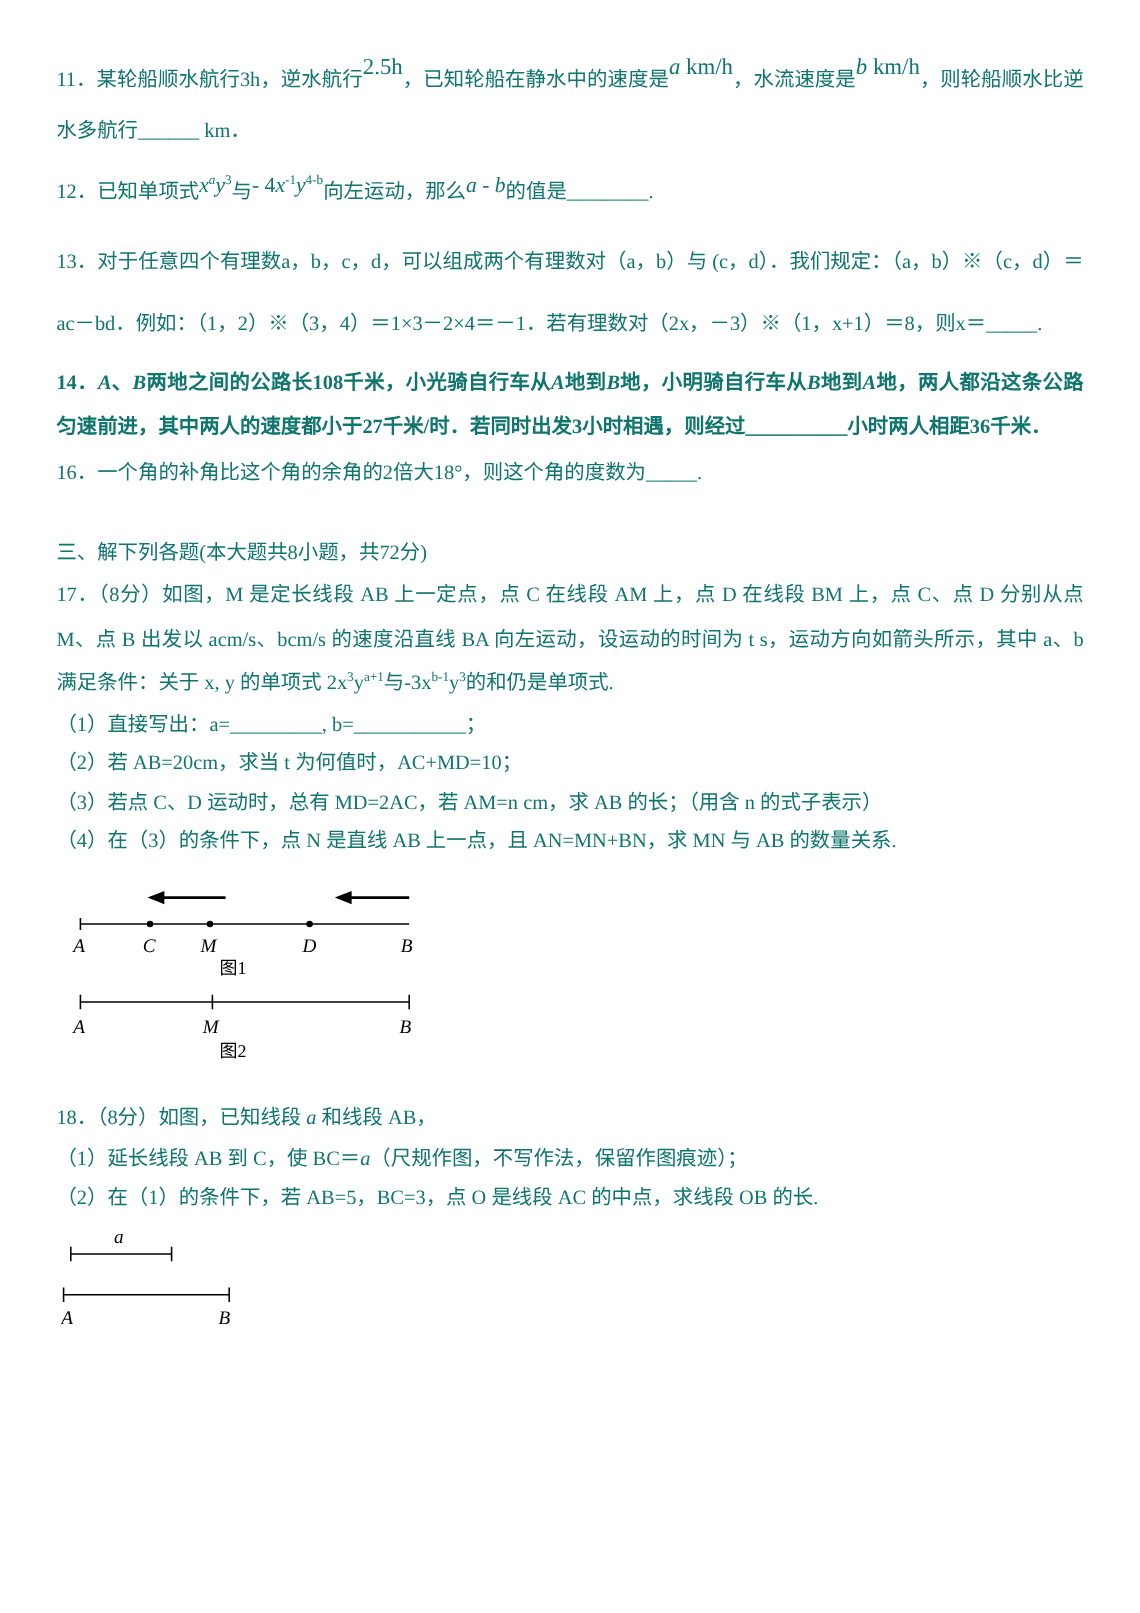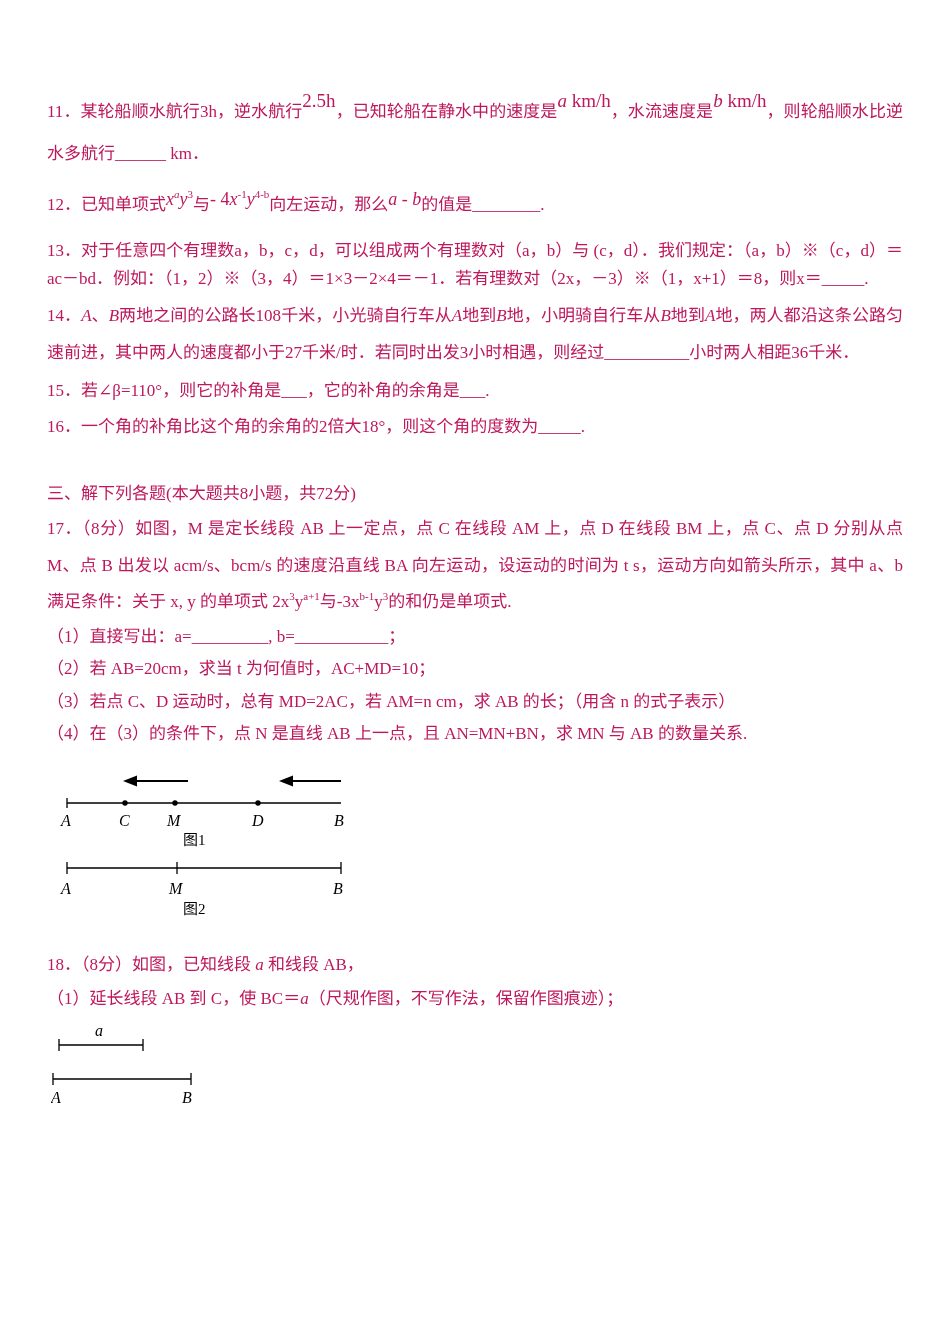--- a/index.html
+++ b/index.html
@@ -1,25 +1,25 @@
 <!DOCTYPE html>
 <html lang="zh-CN"><head>
 <meta charset="utf-8">
 <style>
   html,body{margin:0;padding:0;background:#ffffff;}
   .page{
     width:950px;min-height:1344px;box-sizing:border-box;
-    padding:91px 47px 40px 47px;background:#fff;color:#be185d;
+    padding:46px 47px 40px 47px;background:#fff;color:#0f766e;
     font-family:"Liberation Serif","DejaVu Serif",serif;font-size:17px;
   }
   .para{margin:0;text-align:justify;line-height:36px;}
   .p11{line-height:42px;margin-bottom:10px;}
   .p12{line-height:40px;margin-bottom:12px;}
-  .p13{line-height:28px;margin-bottom:4px;}
-  .p14{line-height:37px;margin-bottom:2px;}
+  .p13{line-height:52px;margin-bottom:4px;}
+  .p14{line-height:37px;margin-bottom:2px;font-weight:bold;}
   .p15,.p16{line-height:36px;}
   .sec{line-height:34px;margin-top:32px;}
   .p17intro{line-height:36.5px;}
   .sub{margin:0;text-align:justify;line-height:32.5px;}
   .mraise{display:inline-block;position:relative;top:-10px;font-size:19px;line-height:1;white-space:nowrap;}
   .mraise2{display:inline-block;position:relative;top:-5px;font-size:18px;line-height:1;white-space:nowrap;}
   .mraise i,.mraise2 i,.it{font-style:italic;}
   sup{font-size:11px;line-height:0;}
   .figure{margin:0;}
   .fig1{margin:12px 0 0 10px;}
@@ -35,21 +35,20 @@
 <div class="page">
 
   <p class="para p11"><span>11．某轮船顺水航行3h，逆水航行</span><span class="mraise"><span>2.5h</span></span><span>，已知轮船在静水中的速度是</span><span class="mraise"><i>a</i><span> km/h</span></span><span>，水流速度是</span><span class="mraise"><i>b</i><span> km/h</span></span><span>，则轮船顺水比逆水多航行______ km．</span></p>
 
   <p class="para p12"><span>12．已知单项式</span><span class="mraise2"><i>x</i><sup><i>a</i></sup><i>y</i><sup>3</sup></span><span>与</span><span class="mraise2"><span>- 4</span><i>x</i><sup>-1</sup><i>y</i><sup>4-b</sup></span><span>向左运动，那么</span><span class="mraise2"><i>a - b</i></span><span>的值是________.</span></p>
 
   <p class="para p13"><span>13．对于任意四个有理数a，b，c，d，可以组成两个有理数对（a，b）与 (c，d）．我们规定：（a，b）※（c，d）＝ac－bd．例如：（1，2）※（3，4）＝1×3－2×4＝－1．若有理数对（2x，－3）※（1，x+1）＝8，则x＝_____.</span></p>
 
   <p class="para p14"><span>14．</span><i>A</i><span>、</span><i>B</i><span>两地之间的公路长108千米，小光骑自行车从</span><i>A</i><span>地到</span><i>B</i><span>地，小明骑自行车从</span><i>B</i><span>地到</span><i>A</i><span>地，两人都沿这条公路匀速前进，其中两人的速度都小于27千米/时．若同时出发3小时相遇，则经过__________小时两人相距36千米．</span></p>
 
-  <p class="para p15"><span>15．若∠β=110°，则它的补角是___，它的补角的余角是___.</span></p>
 
   <p class="para p16"><span>16．一个角的补角比这个角的余角的2倍大18°，则这个角的度数为_____.</span></p>
 
   <p class="para sec"><span>三、解下列各题(本大题共8小题，共72分)</span></p>
 
   <p class="para p17intro"><span>17．（8分）如图，M 是定长线段 AB 上一定点，点 C 在线段 AM 上，点 D 在线段 BM 上，点 C、点 D 分别从点 M、点 B 出发以 acm/s、bcm/s 的速度沿直线 BA 向左运动，设运动的时间为 t s，运动方向如箭头所示，其中 a、b 满足条件：关于 x, y 的单项式 2x</span><sup>3</sup><span>y</span><sup>a+1</sup><span>与-3x</span><sup>b-1</sup><span>y</span><sup>3</sup><span>的和仍是单项式.</span></p>
 
   <p class="sub"><span>（1）直接写出：a=_________, b=___________；</span></p>
   <p class="sub"><span>（2）若 AB=20cm，求当 t 为何值时，AC+MD=10；</span></p>
   <p class="sub"><span>（3）若点 C、D 运动时，总有 MD=2AC，若 AM=n cm，求 AB 的长；（用含 n 的式子表示）</span></p>
@@ -84,20 +83,21 @@
       <text x="4" y="42" class="flabel">A</text>
       <text x="112" y="42" class="flabel">M</text>
       <text x="276" y="42" class="flabel">B</text>
       <text x="126" y="62" class="fcap">图2</text>
     </svg>
   </div>
 
   <p class="para"><span>18．（8分）如图，已知线段 </span><i>a</i><span> 和线段 AB，</span></p>
 
   <p class="sub"><span>（1）延长线段 AB 到 C，使 BC＝</span><i>a</i><span>（尺规作图，不写作法，保留作图痕迹）；</span></p>
+  <p class="sub"><span>（2）在（1）的条件下，若 AB=5，BC=3，点 O 是线段 AC 的中点，求线段 OB 的长.</span></p>
 
   <div class="figure fig18">
     <svg width="210" height="88" viewBox="0 0 210 88">
       <text x="44" y="13" class="flabel">a</text>
       <line x1="8" y1="22" x2="92" y2="22" stroke-width="1.3"></line>
       <line x1="8" y1="16" x2="8" y2="28" stroke-width="1.3"></line>
       <line x1="92" y1="16" x2="92" y2="28" stroke-width="1.3"></line>
       <line x1="2" y1="56" x2="140" y2="56" stroke-width="1.3"></line>
       <line x1="2" y1="50" x2="2" y2="62" stroke-width="1.3"></line>
       <line x1="140" y1="50" x2="140" y2="62" stroke-width="1.3"></line>

